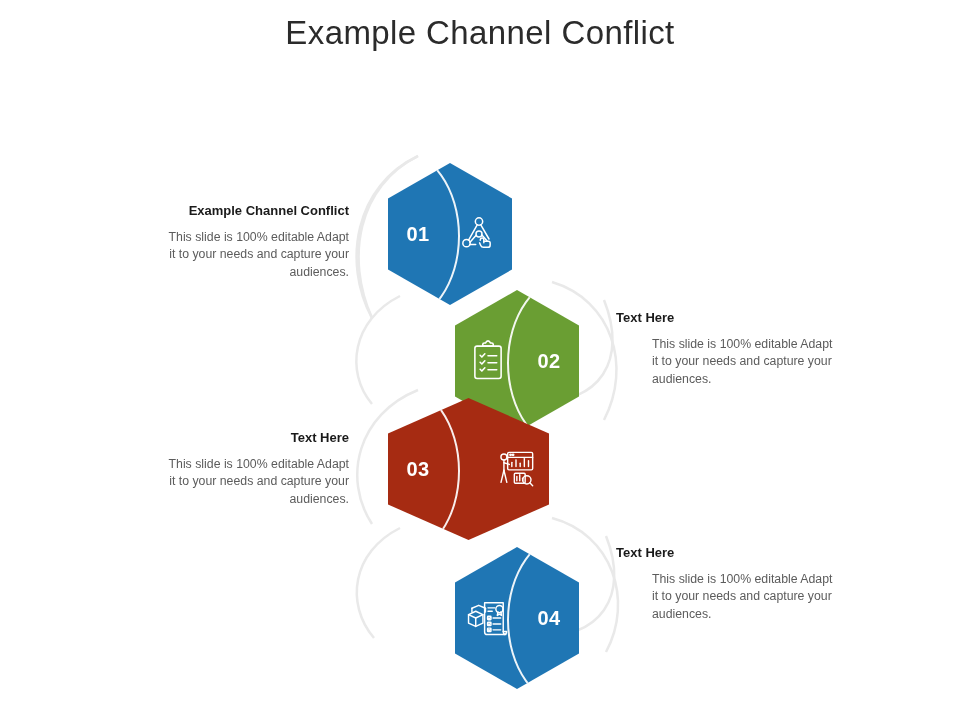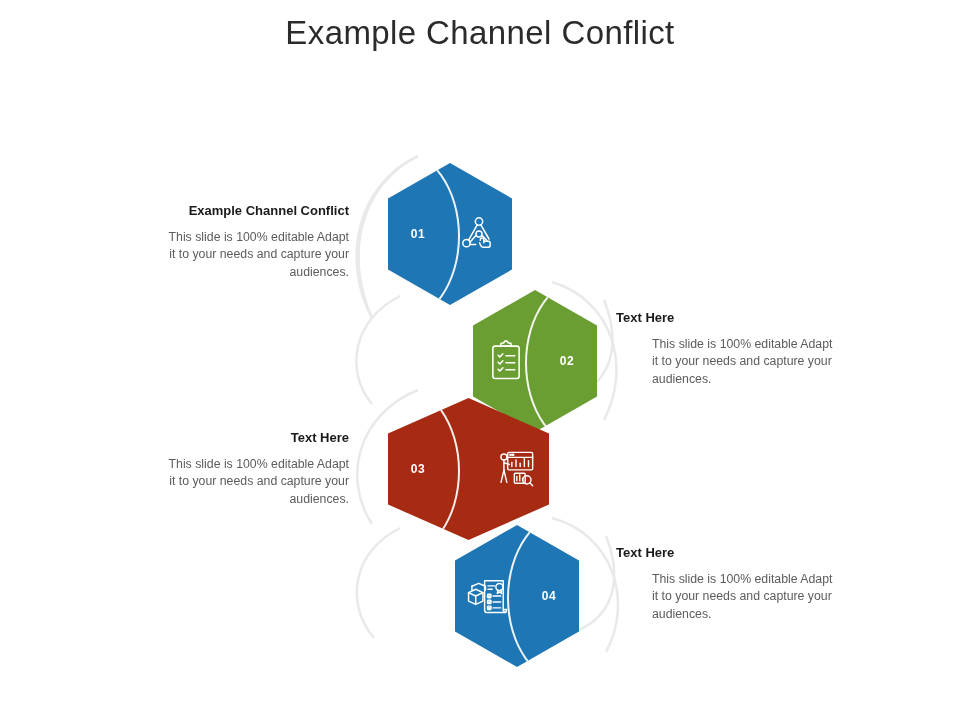--- a/index.html
+++ b/index.html
@@ -88,21 +88,21 @@
 
   .hex-num {
     position: absolute;
     top: 0;
     height: 142px;
     width: 56px;
     display: flex;
     align-items: center;
     justify-content: center;
     color: #ffffff;
-    font-size: 12px;
+    font-size: 20px;
     font-weight: bold;
     font-family: "Liberation Sans", sans-serif;
     letter-spacing: 0.5px;
   }
   .hex-node.side-left  .hex-num { left: 2px; }
   .hex-node.side-right .hex-num { right: 2px; }
 
   .hex-icon {
     position: absolute;
     top: 0;
@@ -180,21 +180,21 @@
           <path d="M26 12.8 L36 30"></path>
           <path d="M13.2 34 L20.6 25.5"></path>
           <path d="M27.2 25 L33.5 32"></path>
           <path d="M13 36.5 L20 36.5"></path>
           <path d="M25.5 31.5 c0-1.6 1.3-2.6 2.4-2.6 1.1 0 1.9 .9 1.9 2.2 v3.4"></path>
           <path d="M29.8 32.6 h5.4 c1.3 0 2.2 .9 2.2 2.1 v2.4 c0 1.6-1.3 2.9-2.9 2.9 h-5.2 c-1.5 0-2.7-1-3.2-2.2 l-1.4-3.2"></path>
         </svg>
       </div>
     </div>
 
-    <div class="hex-node side-right" style="left:473px; top:290px;">
+    <div class="hex-node side-right" style="left:455px; top:290px;">
       <div class="hex-shape" style="background:#6A9E33;">
         <div class="hex-inner-arc"></div>
       </div>
       <div class="hex-num">02</div>
       <div class="hex-icon">
         <svg width="36" height="42" viewBox="0 0 40 48" fill="none" stroke="#ffffff" stroke-width="1.8" stroke-linecap="round" stroke-linejoin="round">
           <rect x="5" y="7" width="30" height="37" rx="2.5"></rect>
           <path d="M14 7 V5.2 c0-1 .8-1.8 1.8-1.8 h1.4 c.6-1.6 1.6-2.4 2.8-2.4 1.2 0 2.2 .8 2.8 2.4 h1.4 c1 0 1.8 .8 1.8 1.8 V7 Z"></path>
           <path d="M11 17.5 l2 2 3.4-3.8"></path>
           <path d="M11 25.5 l2 2 3.4-3.8"></path>
@@ -230,21 +230,21 @@
           <rect x="22" y="29" width="13" height="12" rx="1.2"></rect>
           <path d="M25 38 V33"></path>
           <path d="M28.5 38 V30.8"></path>
           <path d="M32 38 V35"></path>
           <circle cx="37" cy="37" r="5"></circle>
           <path d="M40.6 40.6 L44 44"></path>
         </svg>
       </div>
     </div>
 
-    <div class="hex-node side-right" style="left:455px; top:525px;">
+    <div class="hex-node side-right" style="left:455px; top:547px;">
       <div class="hex-shape" style="background:#1F76B4;">
         <div class="hex-inner-arc"></div>
       </div>
       <div class="hex-num">04</div>
       <div class="hex-icon">
         <svg width="44" height="42" viewBox="0 0 52 48" fill="none" stroke="#ffffff" stroke-width="1.7" stroke-linecap="round" stroke-linejoin="round">
           <path d="M3 20 L11.5 16 L20 20 L11.5 24 Z"></path>
           <path d="M3 20 V30 L11.5 34 V24"></path>
           <path d="M20 20 V30 L11.5 34"></path>
           <path d="M7 12.5 L15 9 L23 12.5"></path>

